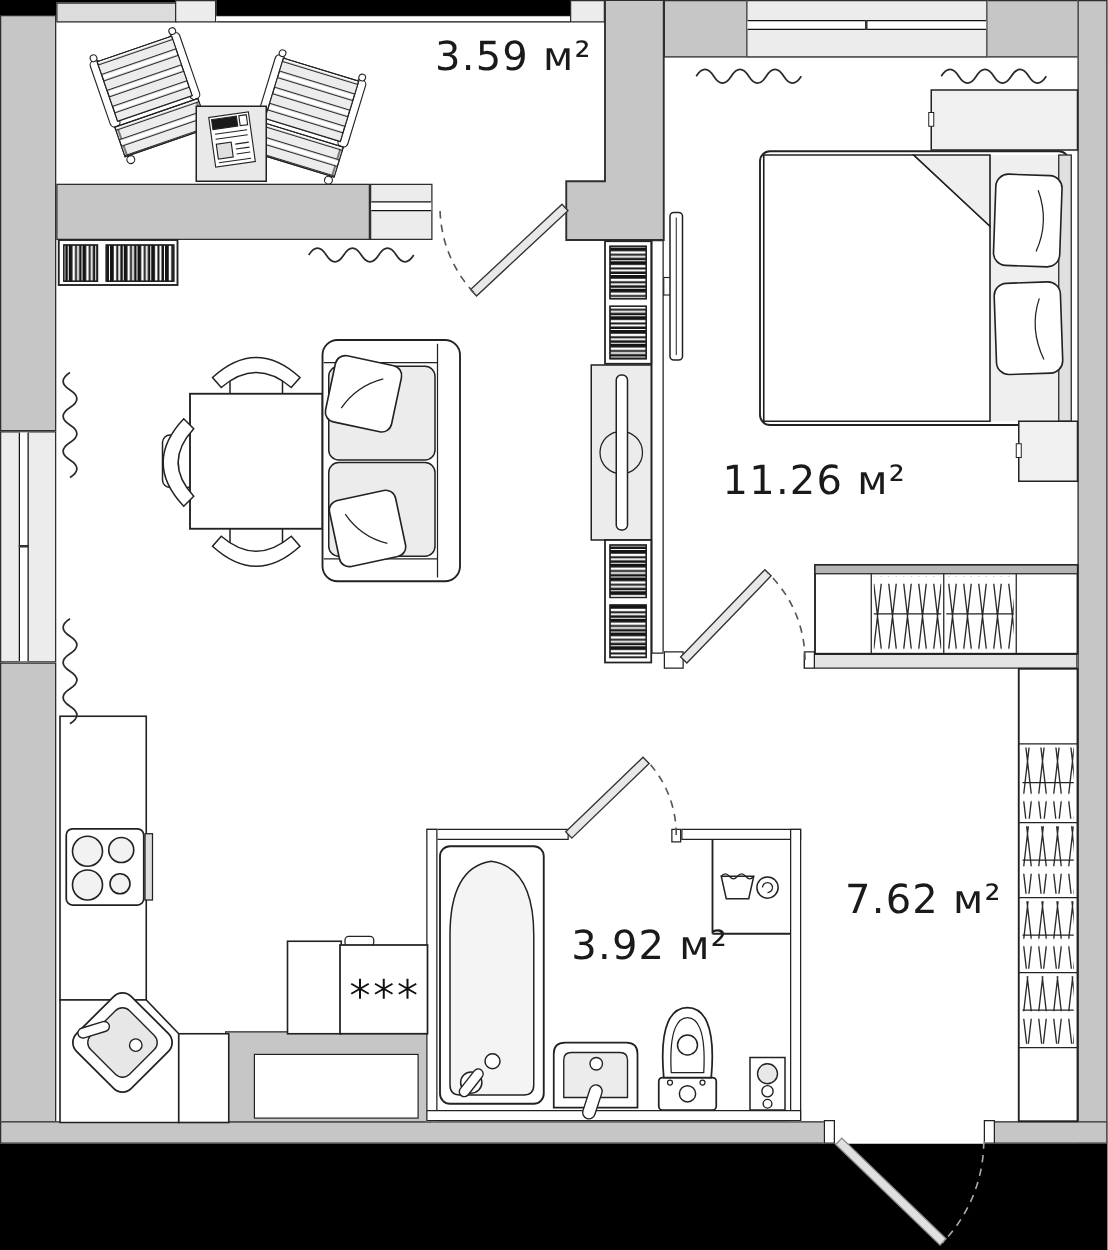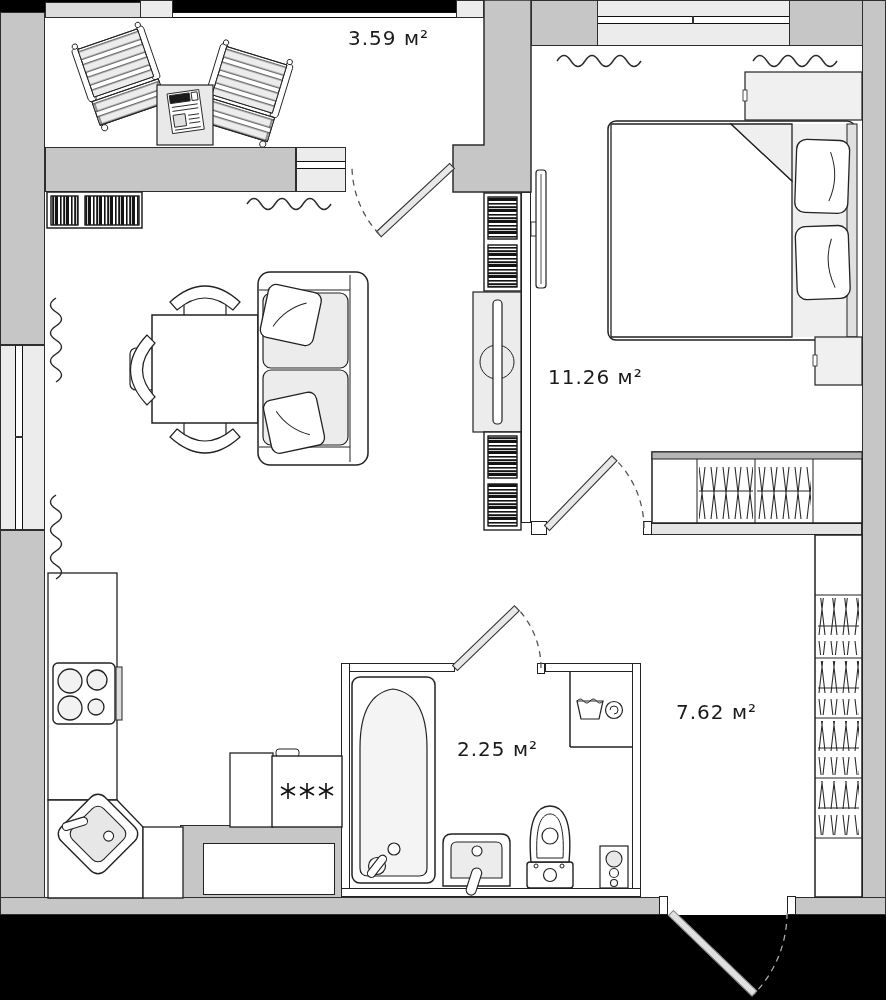--- a/index.html
+++ b/index.html
@@ -7,21 +7,21 @@
         font-family:"DejaVu Sans",sans-serif;}
   .abs{position:absolute;box-sizing:border-box;}
   .blk{background:#000;}
   .wall{background:#c6c6c6;border:1px solid #2e2e2e;}
   .lt{background:#ececec;border:1px solid #2e2e2e;}
   .ltbar{background:#dcdcdc;border:1px solid #2e2e2e;}
   .thin{background:#fff;border:1.5px solid #222;}
   .band{background:#e4e4e4;border:1px solid #2e2e2e;}
   .glazH{background:#fff;border-top:1.5px solid #111;border-bottom:1.5px solid #111;}
   .glazV{background:#fff;border-left:1.5px solid #111;border-right:1.5px solid #111;}
-  .area-label{position:absolute;font-size:20px;color:#1a1a1a;white-space:nowrap;letter-spacing:1px;}
+  .area-label{position:absolute;font-size:32px;color:#1a1a1a;white-space:nowrap;letter-spacing:1px;}
   svg{position:absolute;left:0;top:0;}
 </style>
 </head>
 <body>
 
 <div id="plan">
 
   <div class="abs blk" style="left:0;top:0;width:486px;height:12px"></div>
   <div class="abs blk" style="left:0;top:915px;width:886px;height:85px"></div>
   <div class="abs blk" style="left:883px;top:0;width:3px;height:915px"></div>
@@ -65,22 +65,22 @@
   <div class="abs thin" style="left:537px;top:663px;width:8px;height:11px;border-width:1px"></div>
   <div class="abs thin" style="left:545px;top:663px;width:96px;height:9px;border-width:1px"></div>
   <div class="abs thin" style="left:341px;top:663px;width:9px;height:234px;border-width:1px"></div>
   <div class="abs thin" style="left:632px;top:663px;width:9px;height:234px;border-width:1px"></div>
   <div class="abs thin" style="left:341px;top:888px;width:300px;height:9px;border-width:1px"></div>
 
   <div class="abs thin" style="left:659px;top:896px;width:9px;height:19px;border-width:1px"></div>
   <div class="abs thin" style="left:787px;top:896px;width:9px;height:19px;border-width:1px"></div>
 
   <div class="area-label" style="left:348px;top:26px">3.59 м²</div>
-  <div class="area-label" style="left:548px;top:365px">11.26 м²</div>
-  <div class="area-label" style="left:457px;top:737px">2.25 м²</div>
+  <div class="area-label" style="left:578px;top:365px">11.26 м²</div>
+  <div class="area-label" style="left:457px;top:737px">3.92 м²</div>
   <div class="area-label" style="left:676px;top:700px">7.62 м²</div>
 
   <svg width="886" height="1000" viewBox="0 0 886 1000">
     <defs>
       <pattern id="slats" width="74" height="15" patternUnits="userSpaceOnUse">
         <rect x="0" y="3" width="74" height="9" fill="#ececec" stroke="#222" stroke-width="1"></rect>
       </pattern>
       <pattern id="vbars" width="11" height="60" patternUnits="userSpaceOnUse">
         <rect x="0" y="0" width="3" height="60" fill="#141414"></rect>
         <rect x="5" y="0" width="1.6" height="60" fill="#141414"></rect>

